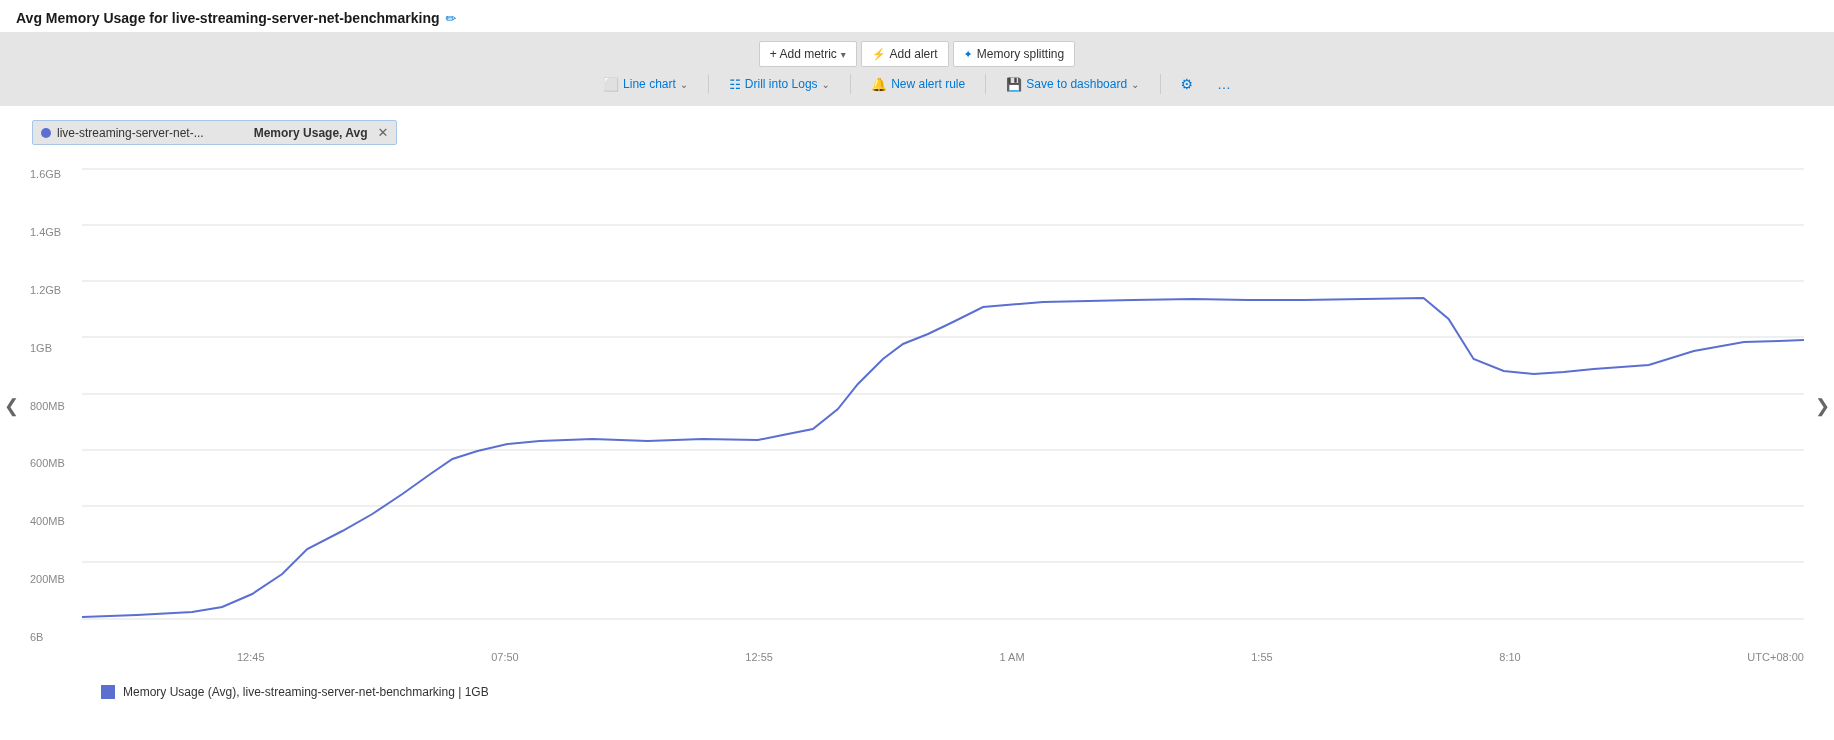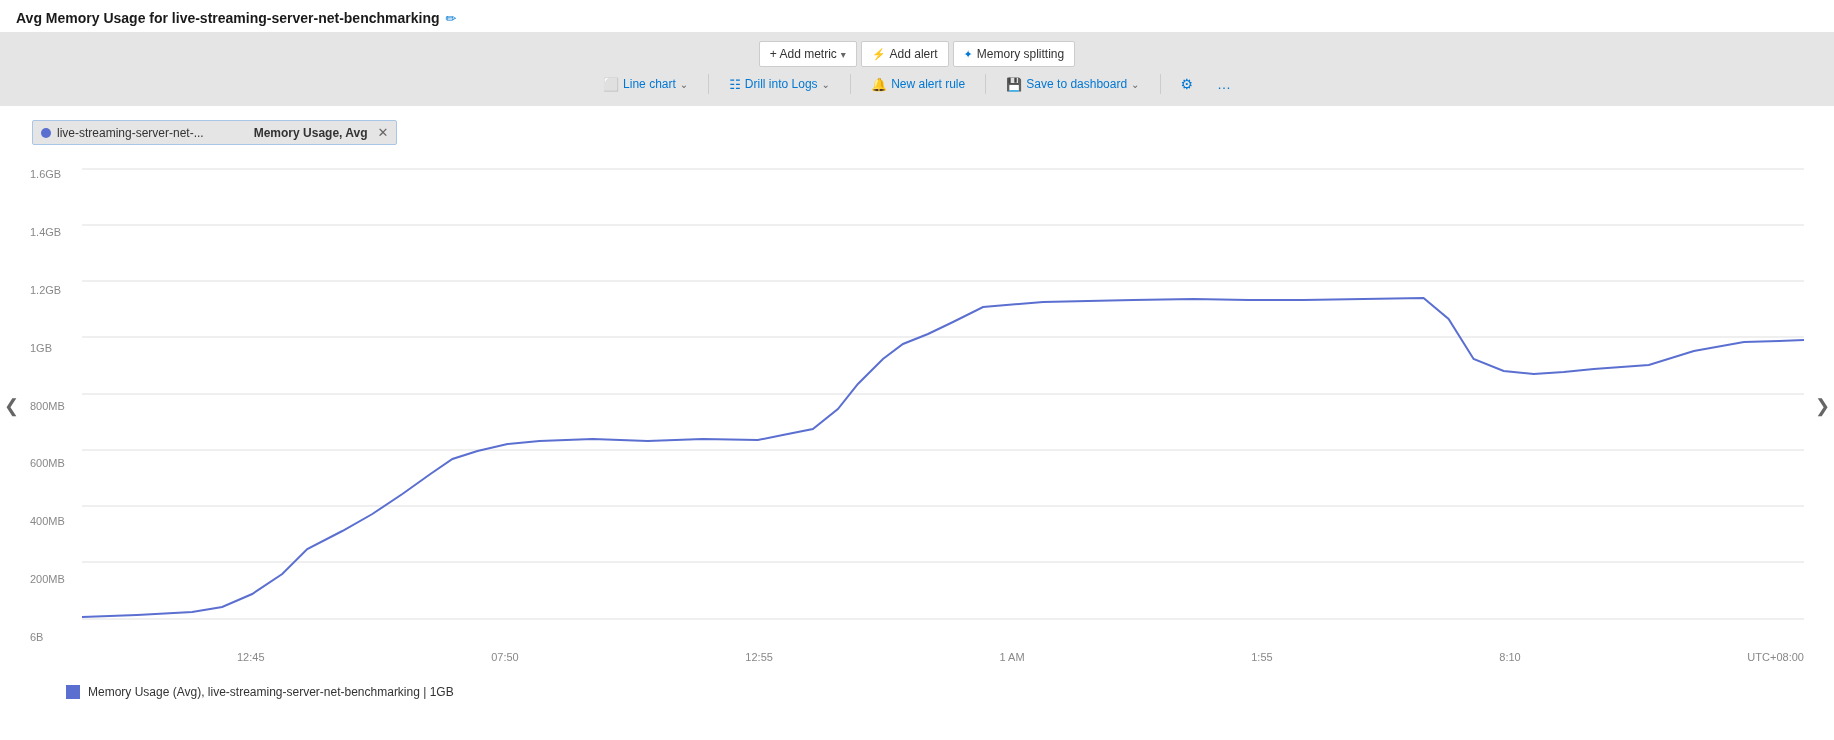--- a/index.html
+++ b/index.html
@@ -141,21 +141,21 @@
       background: none;
       border: none;
       z-index: 10;
     }
     .nav-arrow-left { left: 2px; }
     .nav-arrow-right { right: 2px; }
     .legend-area {
       display: flex;
       align-items: center;
       gap: 8px;
-      padding: 8px 16px 12px 66px;
+      padding: 8px 16px 12px 101px;
       font-size: 12px;
       color: #333;
     }
     .legend-color {
       width: 14px;
       height: 14px;
       background: #5b6fd1;
       flex-shrink: 0;
     }
     .main-content {

